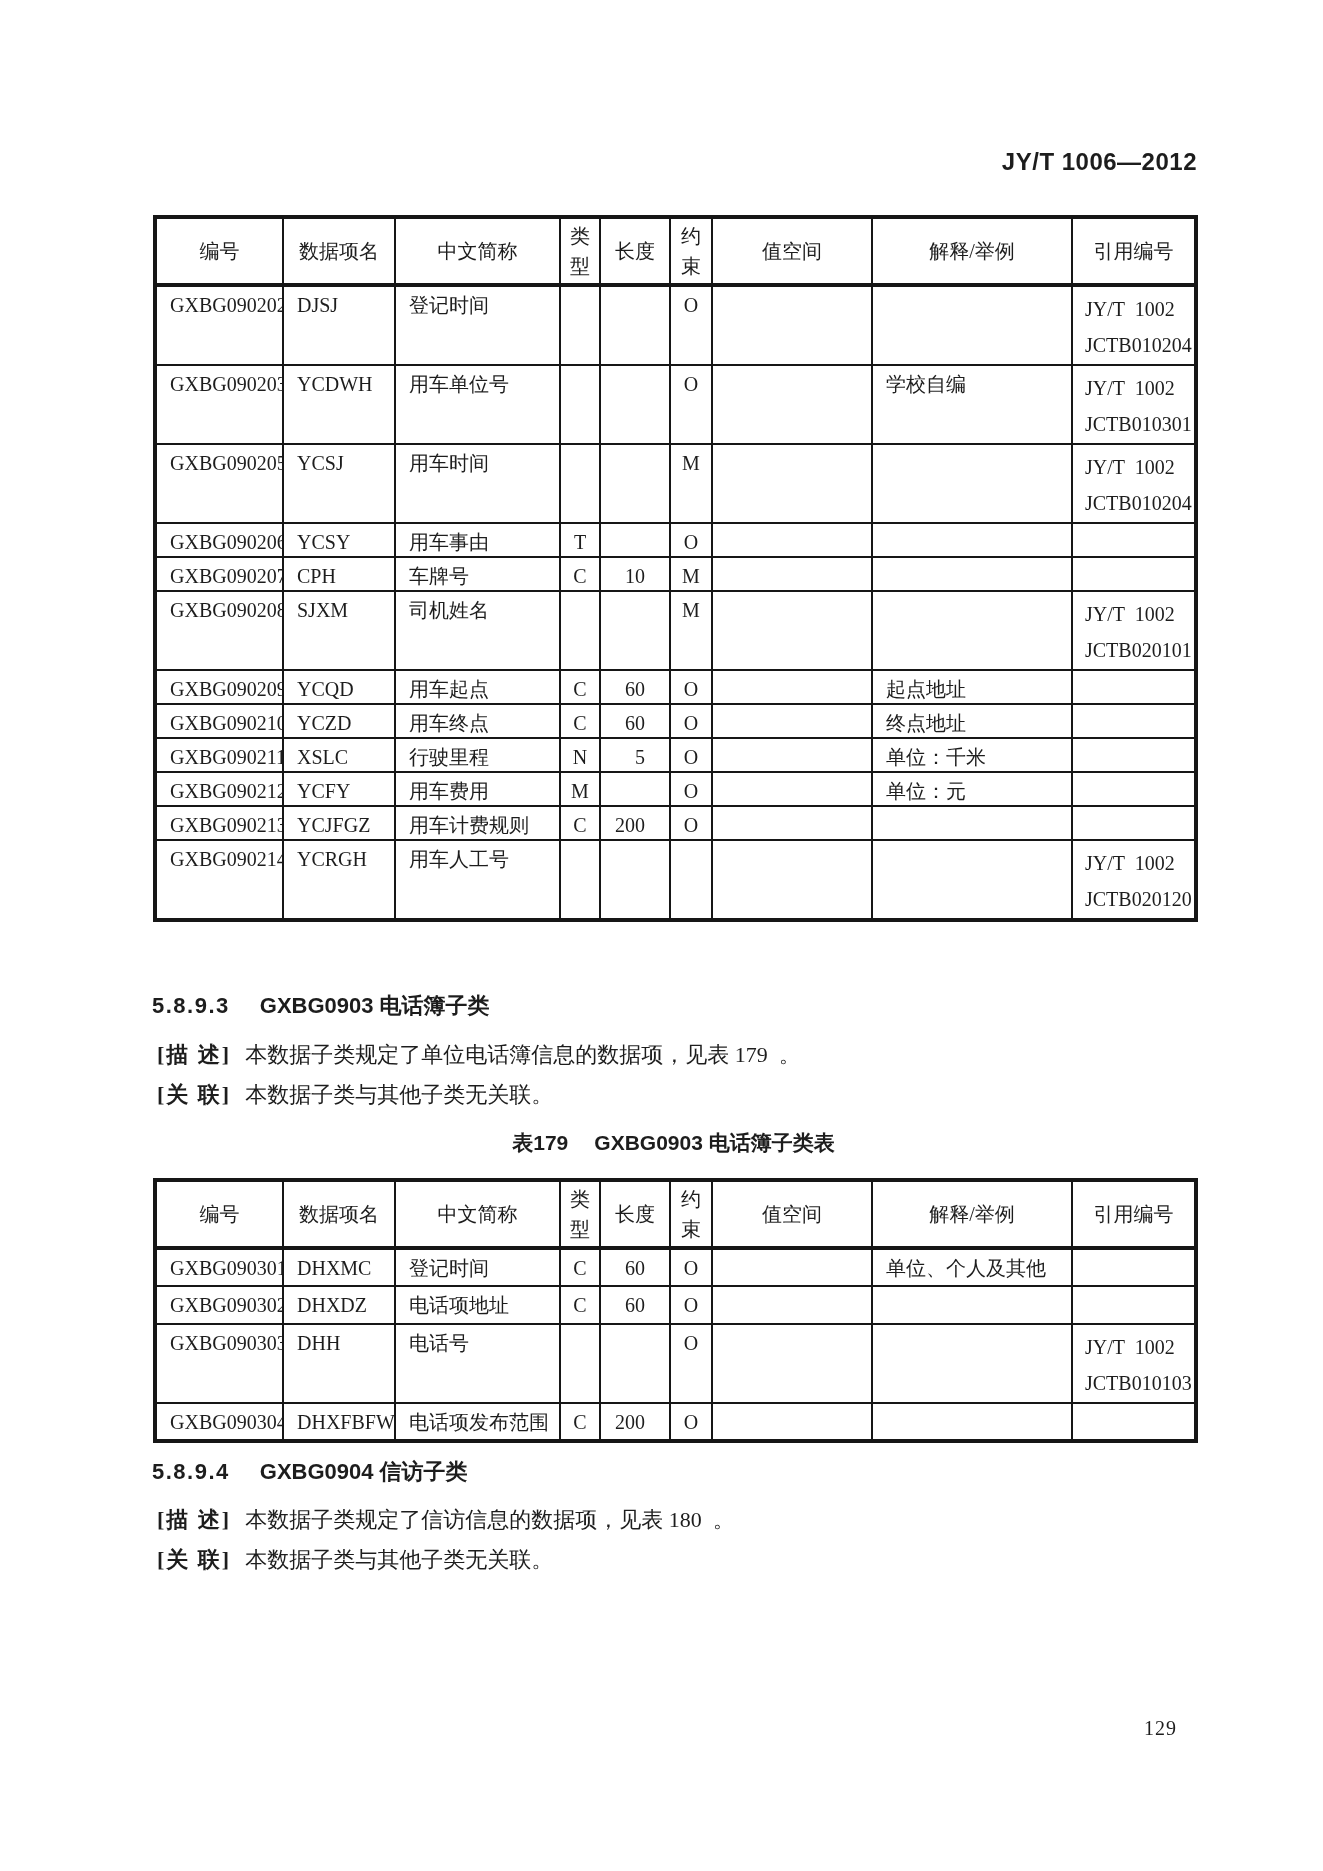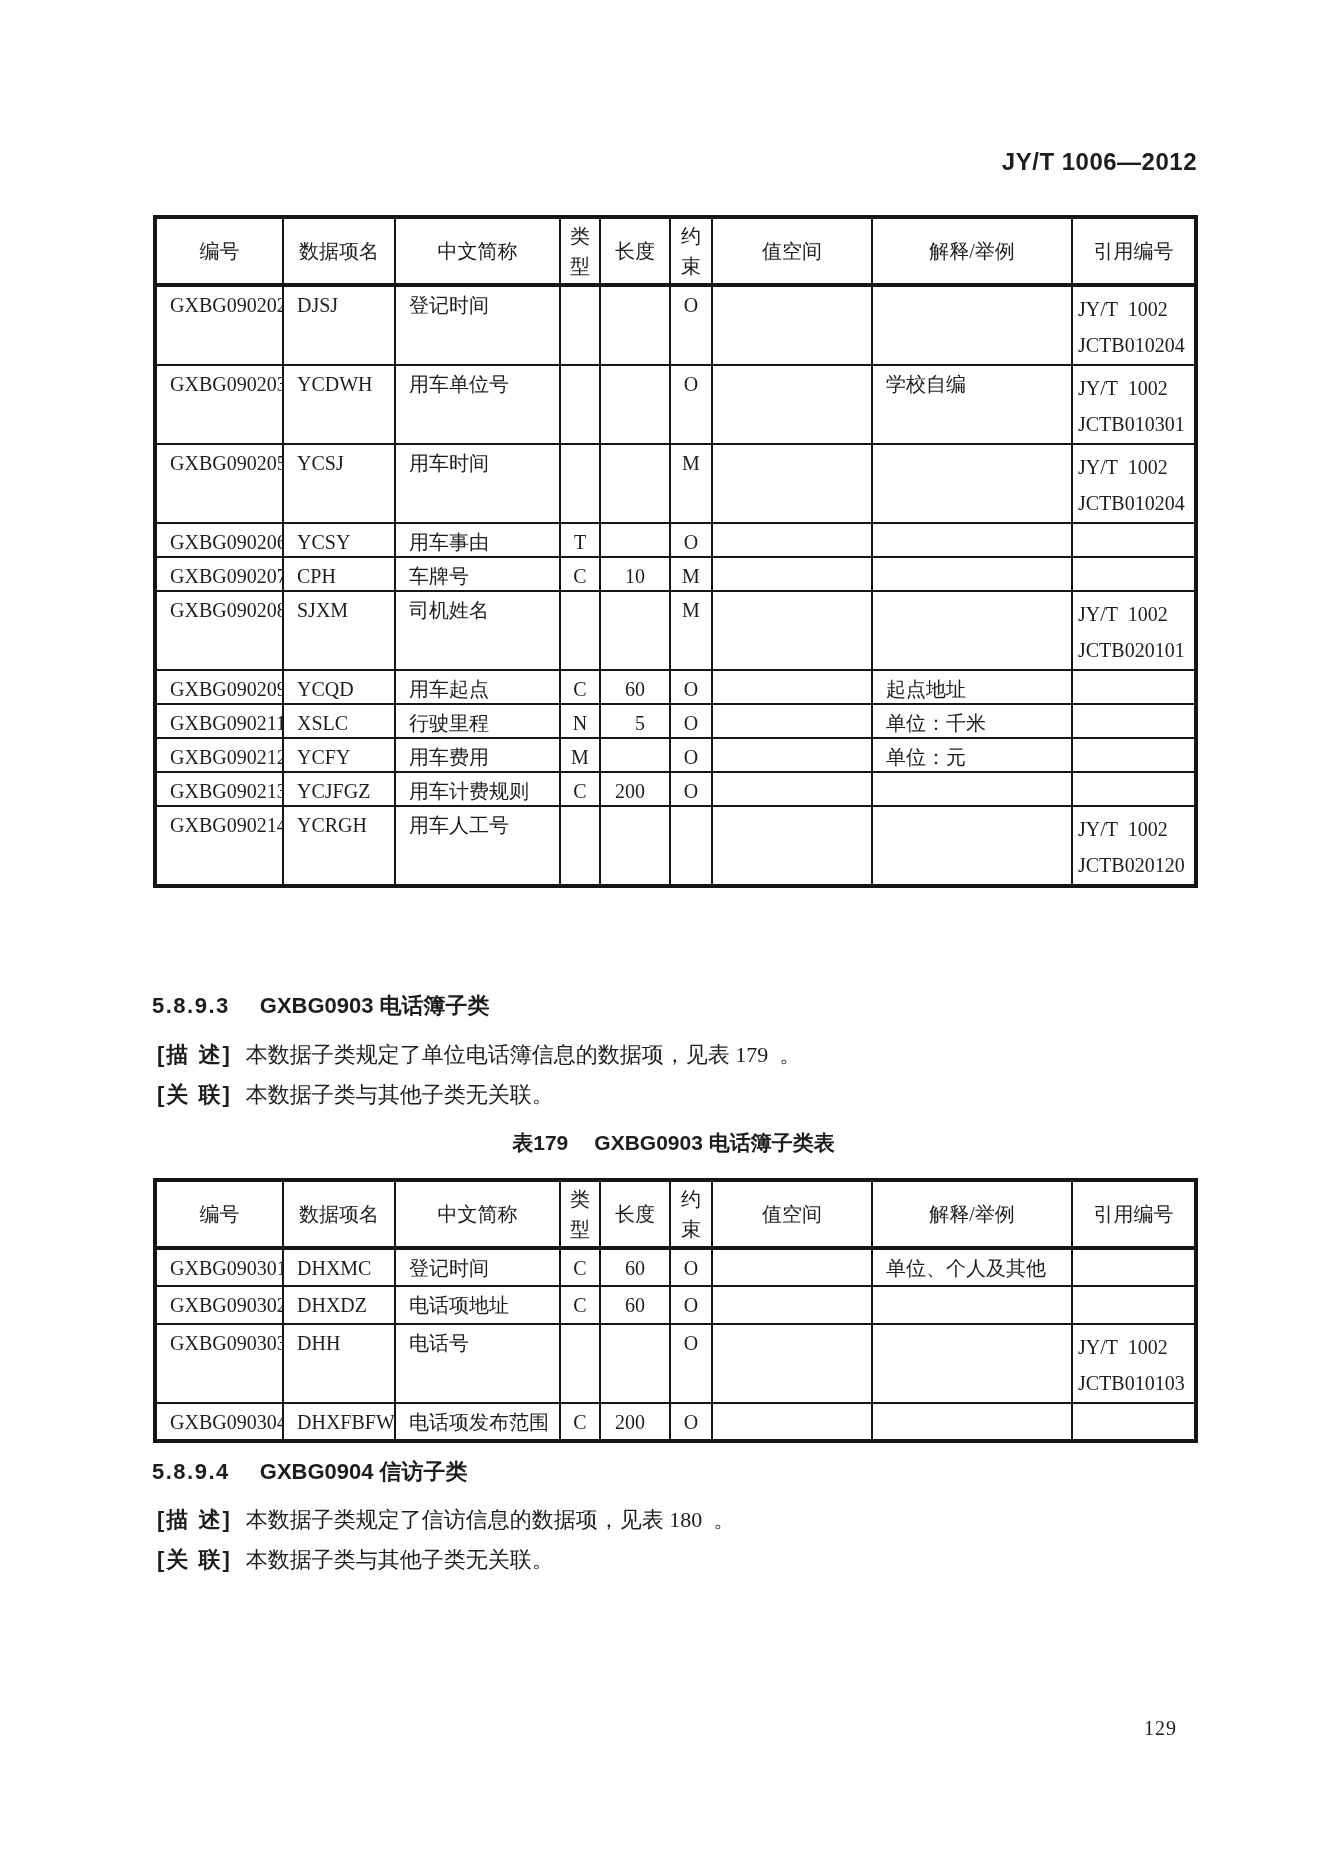--- a/index.html
+++ b/index.html
@@ -30,37 +30,37 @@
   thead tr { height:66px; }
   tbody td { vertical-align:top; padding-top:5px; line-height:26px; }
   tr.r-tall  { height:73px; }
   tr.r-short { height:25px; }
   #table2 tr.r-short { height:38px; }
   #table2 tr.r-tall  { height:71px; }
   .col-id, .col-name, .col-cn, .col-desc { text-align:left; padding-left:13px; }
   .col-len  { text-align:right; padding-right:24px; }
   .col-type, .col-cons, .col-space { text-align:center; }
   .col-ref  {
-    text-align:left; padding-left:5px; padding-top:4px;
+    text-align:left; padding-left:12px; padding-top:4px;
     white-space:pre-wrap; line-height:36px;
   }
   .sec-heading {
     position:absolute; left:152px;
     font-family:"Liberation Sans","DejaVu Sans",sans-serif;
     font-weight:bold; font-size:22px;
   }
   #heading1 { top:991px; }
   #heading2 { top:1457px; }
   .sec-num { letter-spacing:1.5px; margin-right:30px; }
   .para-block { position:absolute; left:157px; font-size:22px; }
   #para1 { top:1040px; }
   #para2 { top:1505px; }
   .para-line { margin:0 0 10px 0; white-space:pre-wrap; }
   .para-label {
-    font-family:Liberation Sans, sans-serif;
+    font-family:Liberation Serif, serif;
     font-weight:bold; letter-spacing:2px; margin-right:14px;
   }
   .tbl-caption {
     position:absolute; left:153px; width:1041px; text-align:center;
     font-family:"Liberation Sans","DejaVu Sans",sans-serif;
     font-weight:bold; font-size:21px;
   }
   #caption1 { top:1129px; }
   .caption-prefix { margin-right:26px; }
   .pagenum { position:absolute; top:1717px; right:146px; font-size:20px; letter-spacing:1px; }
@@ -171,20 +171,31 @@
         <td class="col-name">YCQD</td>
         <td class="col-cn">用车起点</td>
         <td class="col-type">C</td>
         <td class="col-len">60</td>
         <td class="col-cons">O</td>
         <td class="col-space"></td>
         <td class="col-desc">起点地址</td>
         <td class="col-ref"></td>
       </tr>
       <tr class="r-short">
+        <td class="col-id">GXBG090210</td>
+        <td class="col-name">YCZD</td>
+        <td class="col-cn">用车终点</td>
+        <td class="col-type">C</td>
+        <td class="col-len">60</td>
+        <td class="col-cons">O</td>
+        <td class="col-space"></td>
+        <td class="col-desc">终点地址</td>
+        <td class="col-ref"></td>
+      </tr>
+      <tr class="r-short">
         <td class="col-id">GXBG090211</td>
         <td class="col-name">XSLC</td>
         <td class="col-cn">行驶里程</td>
         <td class="col-type">N</td>
         <td class="col-len">5</td>
         <td class="col-cons">O</td>
         <td class="col-space"></td>
         <td class="col-desc">单位：千米</td>
         <td class="col-ref"></td>
       </tr>

